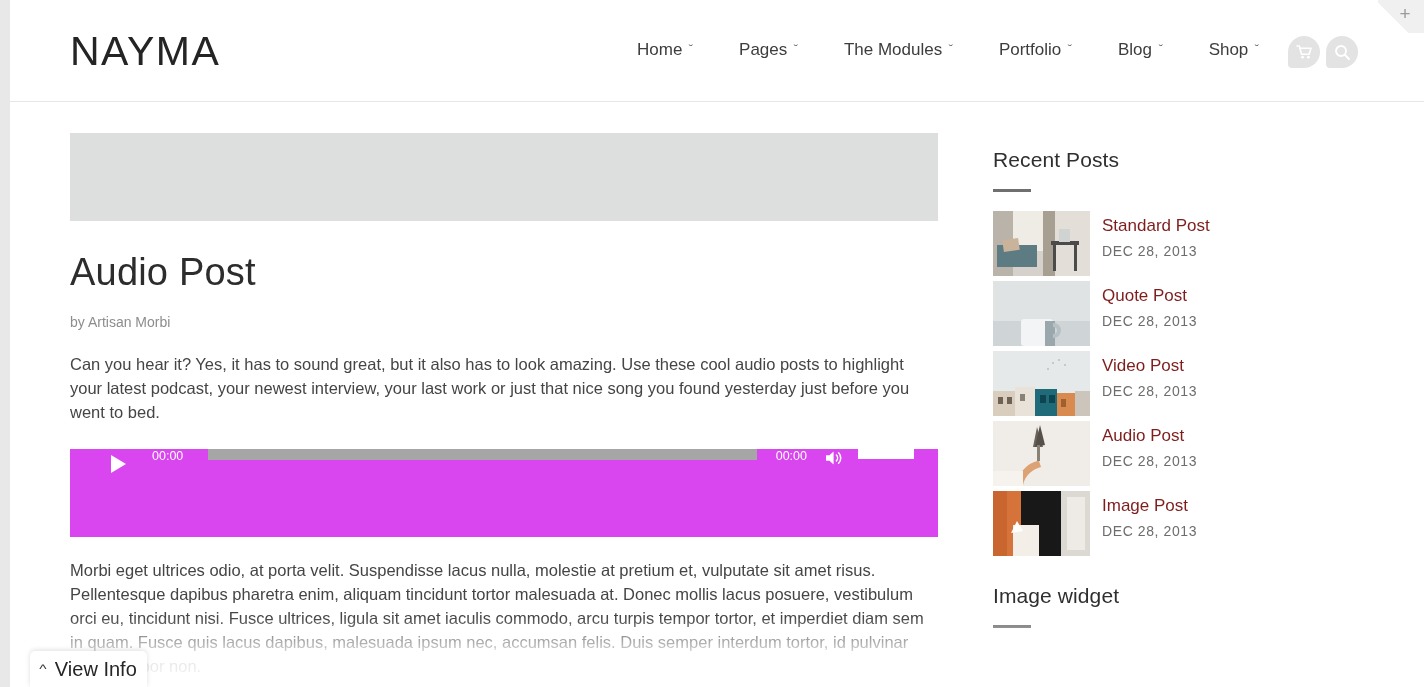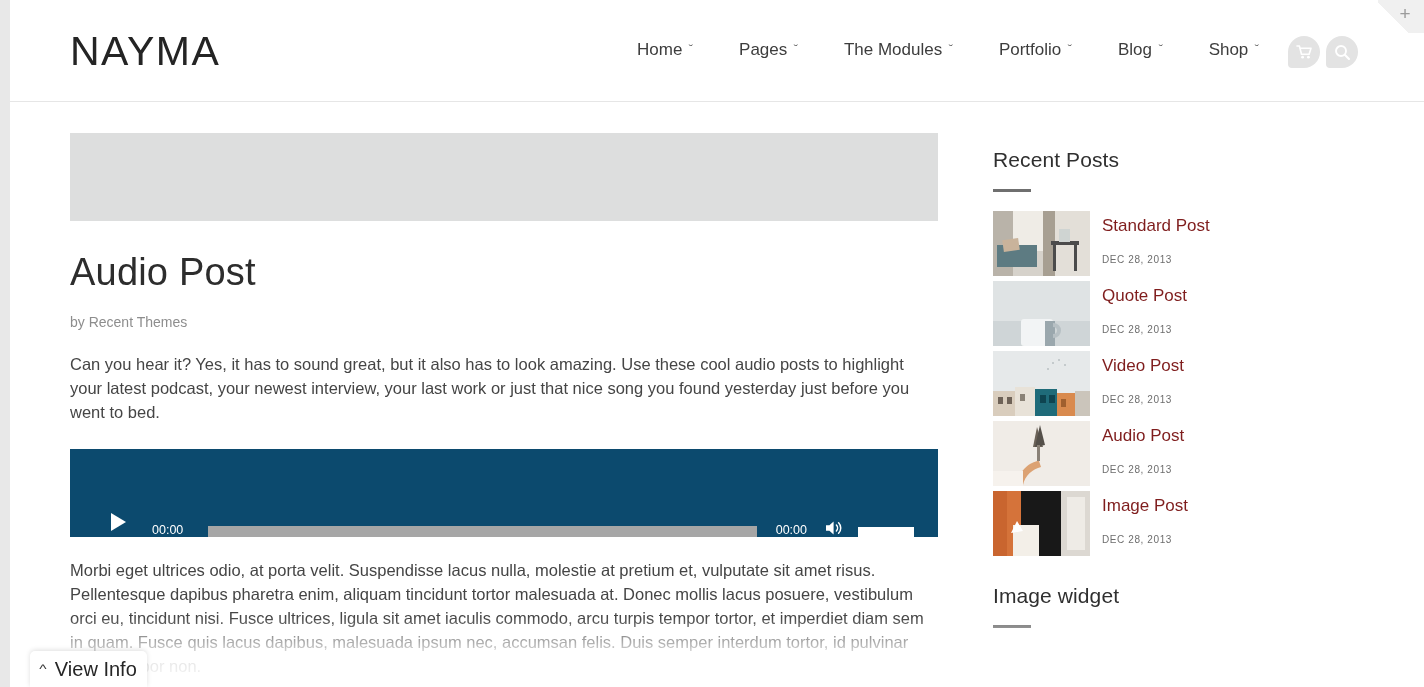--- a/index.html
+++ b/index.html
@@ -167,23 +167,23 @@
     font-size: 16.5px;
     line-height: 24px;
     color: #454545;
   }
 
   
   #audio-player {
     margin-top: 25px;
     width: 868px;
     height: 88px;
-    background: #0c4a6e;
-    display: flex;
-    align-items: flex-end;
+    background: #d946ef;
+    display: flex;
+    align-items: flex-start;
     padding: 0 18px;
   }
 
   #play-btn {
     width: 30px;
     height: 30px;
     display: flex;
     align-items: center;
     justify-content: center;
     cursor: pointer;
@@ -268,22 +268,22 @@
   .recent-text { padding-top: 4px; }
 
   .recent-title {
     font-size: 17px;
     color: #7f1d1d;
     line-height: 22px;
     font-weight: 400;
   }
 
   .recent-date {
-    margin-top: 16px;
-    font-size: 10px;
+    margin-top: 7px;
+    font-size: 14px;
     color: #6d6d6d;
     letter-spacing: 0.6px;
     line-height: 14px;
   }
 
   #image-widget-block { margin-top: 27px; }
 
   
   #view-info {
     position: absolute;
@@ -390,21 +390,21 @@
   </div>
 
   <div id="content">
 
     <div id="main-col">
 
       <div id="featured-image"></div>
 
       <h1 id="post-title">Audio Post</h1>
 
-      <div id="post-byline">by Recent Themes</div>
+      <div id="post-byline">by Artisan Morbi</div>
 
       <p class="post-p">Can you hear it? Yes, it has to sound great, but it also has to look amazing. Use these cool audio posts to highlight your latest podcast, your newest interview, your last work or just that nice song you found yesterday just before you went to bed.</p>
 
       <div id="audio-player">
 
         <div id="play-btn">
           <div class="tri"></div>
         </div>
 
         <div class="time-lbl" id="cur-time">00:00</div>

